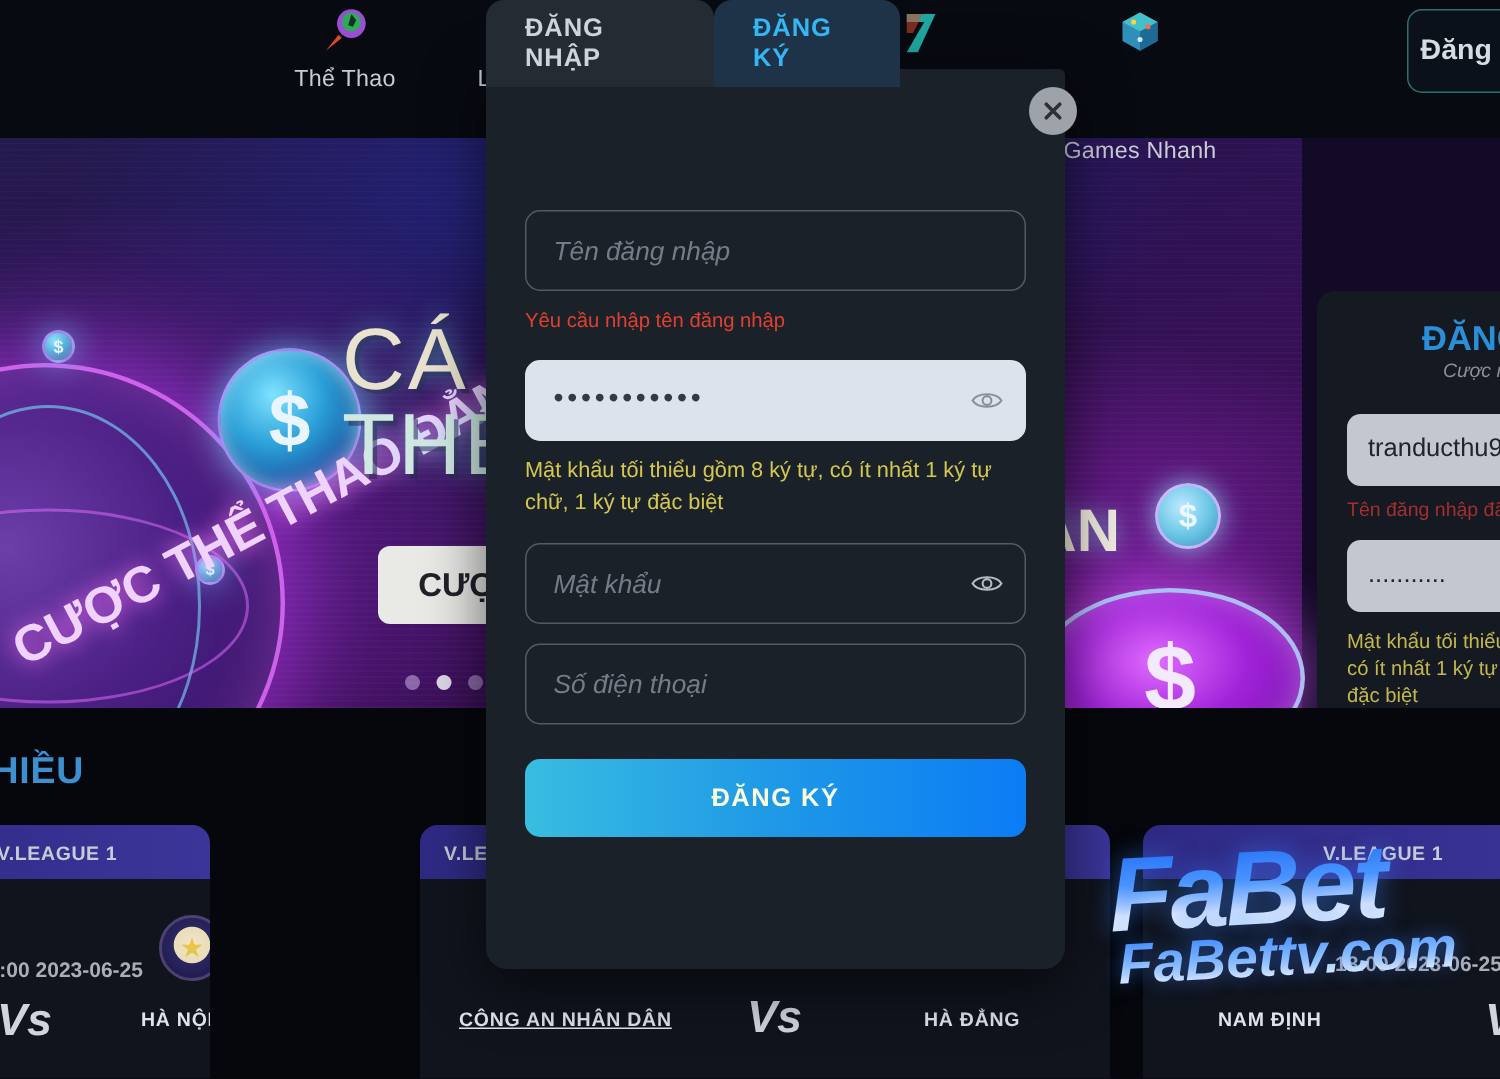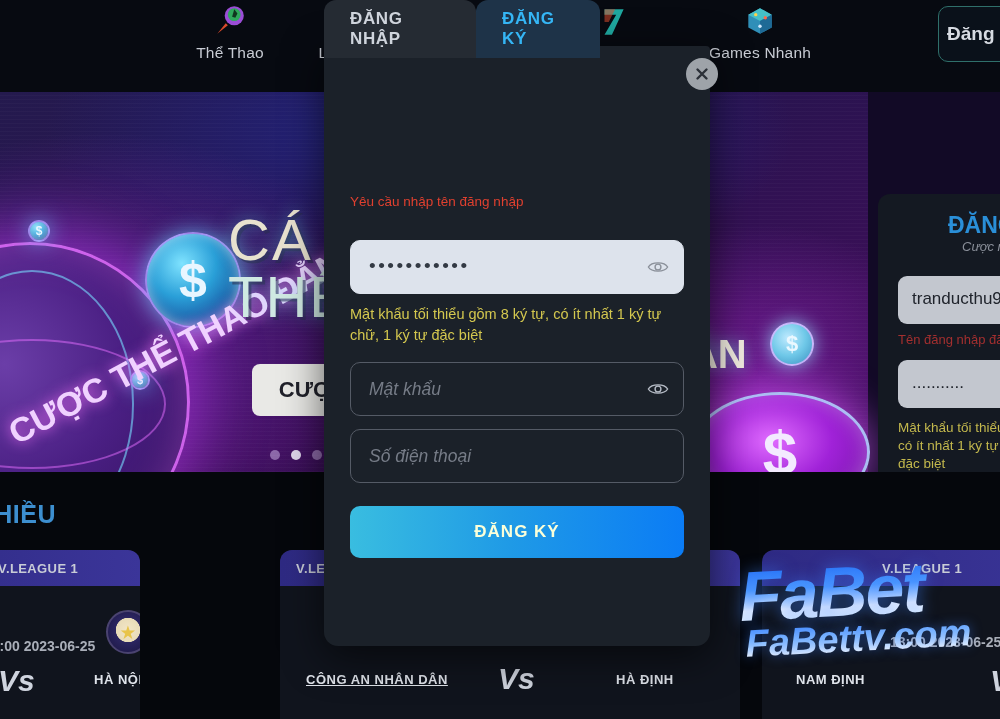--- a/index.html
+++ b/index.html
@@ -364,31 +364,31 @@
     </div>
   </div>
 
   <div class="match-card" style="left:280px; width:460px;">
     <div class="mc-head">
       <span class="mc-league" style="margin-left:16px;">V.LEAGUE 1</span>
     </div>
     <div class="mc-body">
       <span class="mc-teamname" style="left:26px; top:86px;text-decoration:underline;">CÔNG AN NHÂN DÂN</span>
       <span class="mc-vs" style="left:218px; top:76px;">Vs</span>
-      <span class="mc-teamname" style="left:336px; top:86px;">HÀ ĐỊNH</span>
+      <span class="mc-teamname" style="left:336px; top:86px;">HÀ ĐẲNG</span>
     </div>
   </div>
 
   <div class="match-card" style="left:762px; width:330px;">
     <div class="mc-head">
       <span class="mc-league" style="margin-left:120px;">V.LEAGUE 1</span>
     </div>
     <div class="mc-body">
       <span class="mc-time" style="left:128px; top:48px;">18:00 2023-06-25</span>
-      <span class="mc-teamname" style="left:34px; top:86px;">NAM ĐỊNH</span>
+      <span class="mc-teamname" style="left:50px; top:86px;">NAM ĐỊNH</span>
       <span class="mc-vs" style="left:228px; top:78px;">Vs</span>
     </div>
   </div>
 
   <div class="watermark">
     <div class="wm-main">FaBet</div>
     <div class="wm-sub">FaBettv.com</div>
   </div>
 
   <div class="topnav">
@@ -423,21 +423,21 @@
       </div>
 
       <div class="nav-item" style="left:548px;">
         <svg class="nav-icon" viewBox="0 0 32 32">
           <path d="M8 5 L26 5 L15 29 L8 29 L19 10 L8 10 Z" fill="#1fa8a0"></path>
           <path d="M8 5 L18 5 L12 17 L8 17 Z" fill="#d94a2b" opacity=".55"></path>
         </svg>
         <span class="nav-label">Games</span>
       </div>
 
-      <div class="nav-item" style="left:695px;">
+      <div class="nav-item" style="left:695px;gap:48px;">
         <svg class="nav-icon" viewBox="0 0 32 32">
           <path d="M16 4 L27 10 L27 22 L16 28 L5 22 L5 10 Z" fill="#2f8fb8"></path>
           <path d="M16 4 L27 10 L16 16 L5 10 Z" fill="#45c0c8"></path>
           <path d="M16 16 L27 10 L27 22 L16 28 Z" fill="#1e6a96"></path>
           <circle cx="12" cy="10" r="1.6" fill="#ffd24a"></circle>
           <circle cx="21" cy="13" r="1.6" fill="#ff6a4a"></circle>
           <circle cx="16" cy="21" r="1.6" fill="#cfe8ff"></circle>
         </svg>
         <span class="nav-label">Games Nhanh</span>
       </div>
@@ -452,21 +452,24 @@
       <div class="tab inactive">ĐĂNG NHẬP</div>
       <div class="tab active">ĐĂNG KÝ</div>
     </div>
 
     <div class="close-btn">
       <svg width="16" height="16" viewBox="0 0 16 16">
         <path d="M3.5 3.5 L12.5 12.5 M12.5 3.5 L3.5 12.5" stroke="#2b3038" stroke-width="2.4" stroke-linecap="round"></path>
       </svg>
     </div>
 
-    <div class="m-err" style="top:148px;">Yêu cầu nhập tên đăng nhập</div>
+    <div class="m-field outline" style="top:94px;">
+      <span class="m-ph">Tên đăng nhập</span>
+    </div>
+    <div class="m-err" style="top:160px;">Yêu cầu nhập tên đăng nhập</div>
 
     <div class="m-field filled" style="top:194px;">
       <span class="m-dots">•••••••••••</span>
       <svg class="eye" viewBox="0 0 24 18">
         <path d="M1.5 9 C5 3 19 3 22.5 9 C19 15 5 15 1.5 9 Z" fill="none" stroke="#8a9099" stroke-width="1.5"></path>
         <circle cx="12" cy="9" r="3.2" fill="none" stroke="#8a9099" stroke-width="1.5"></circle>
       </svg>
     </div>
     <div class="m-hint" style="top:258px;">Mật khẩu tối thiểu gồm 8 ký tự, có ít nhất 1 ký tự chữ, 1 ký tự đặc biệt</div>
 

